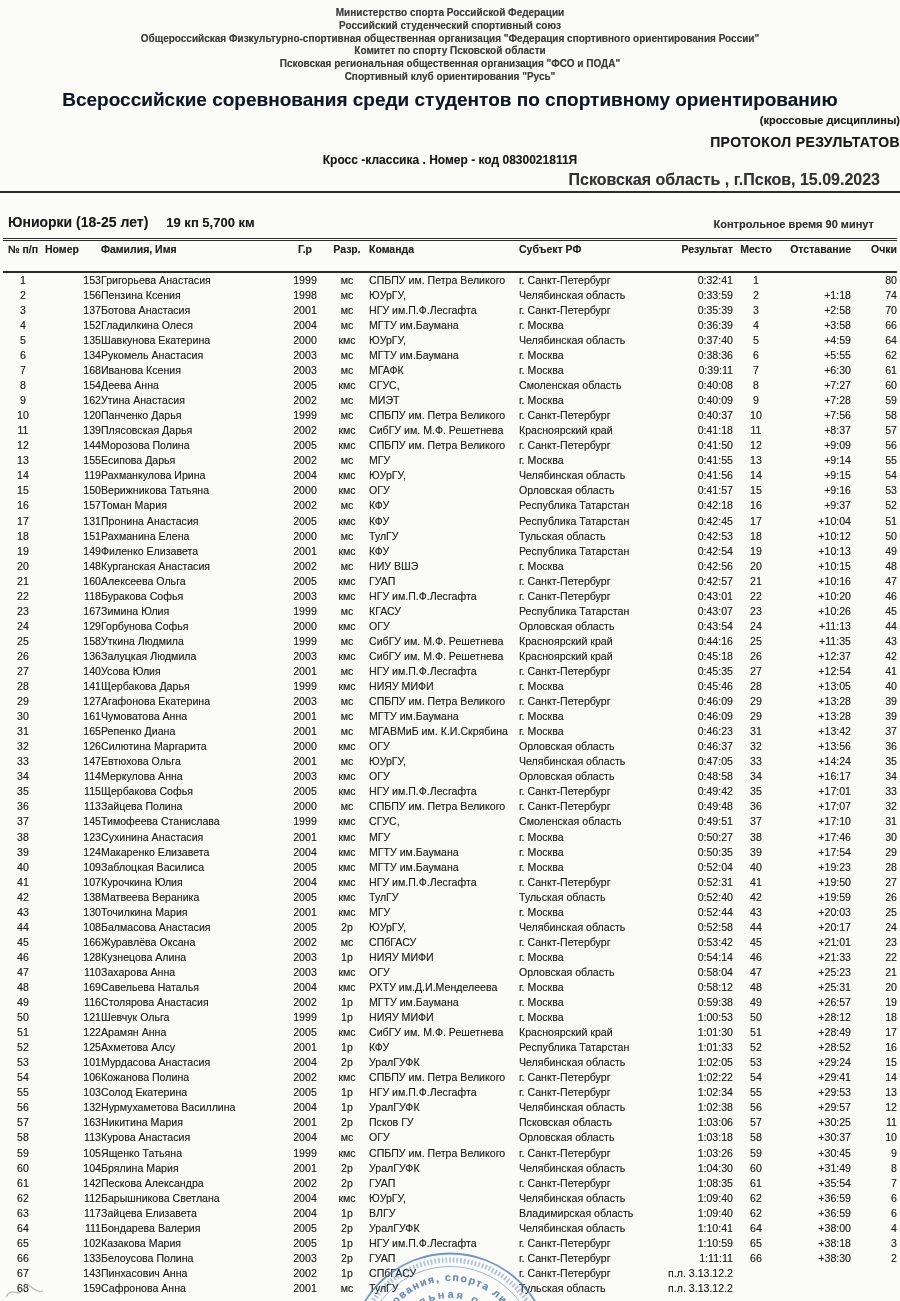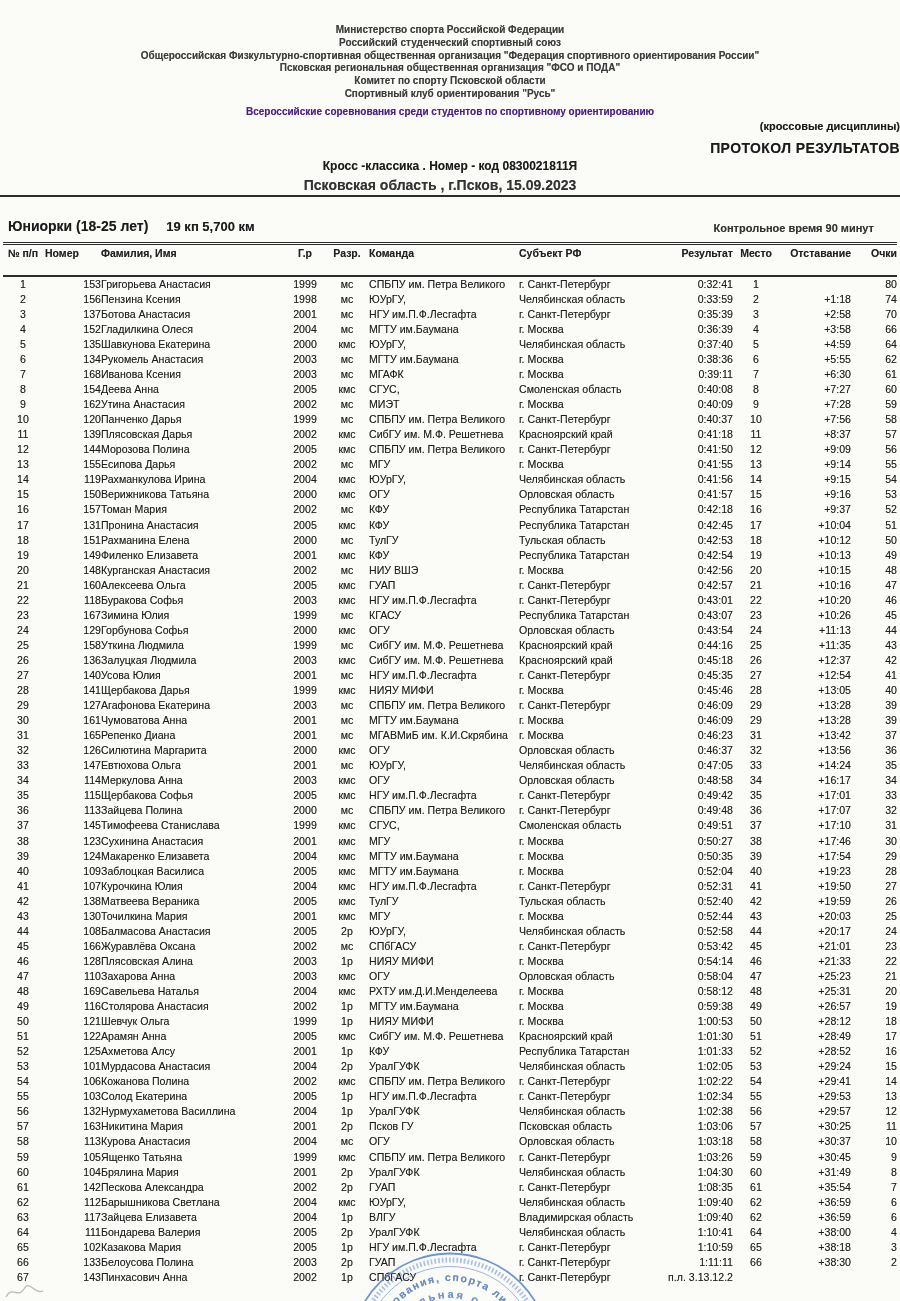--- a/index.html
+++ b/index.html
@@ -4,31 +4,31 @@
 <style>
   html,body { margin:0; padding:0; }
   body {
     width:900px; height:1301px;
     background:#fbfbf8;
     font-family:"Liberation Sans", sans-serif;
     color:#1b1b1b;
     position:relative; overflow:hidden;
     text-shadow:0 0 .4px rgba(40,40,40,.45);
   }
-  .org-lines { text-align:center; padding-top:24px; }
+  .org-lines { text-align:center; padding-top:7px; }
   .org-line { font-size:10px; line-height:12.8px; font-weight:bold; color:#3d3d3d; }
-  .title    { text-align:center; font-size:10px; font-weight:bold; margin-top:5px; color:#4c1d95; }
+  .title    { text-align:center; font-size:19px; font-weight:bold; margin-top:5px; color:#0f172a; }
   .subtitle { text-align:right; font-size:11px;  font-weight:bold; margin-top:3px; }
   .protocol { text-align:right; font-size:14px;  font-weight:bold; margin-top:8px; letter-spacing:.4px; }
   .race     { text-align:center; font-size:12px;  font-weight:bold; margin-top:3px; }
 
   .place-date-row {
     margin-top:4px; border-bottom:2px solid #2c2c2c;
-    text-align:center; padding:0 20px 2px 0;
-    font-size:14px; font-weight:bold; color:#333;
+    text-align:right; padding:0 20px 2px 0;
+    font-size:16px; font-weight:bold; color:#333;
   }
   .category-row {
     display:flex; justify-content:space-between; align-items:flex-end;
     margin-top:21px; padding:0 26px 0 8px;
   }
   .category-left { display:flex; align-items:baseline; }
   .category  { font-size:14px; font-weight:bold; }
   .course    { font-size:13px; font-weight:bold; margin-left:18px; }
   .control-time { font-size:11px; font-weight:bold; color:#333; }
 
@@ -62,22 +62,22 @@
   .stamp { position:absolute; left:325px; top:1252px; width:250px; height:49px; }
   .pencil-mark { position:absolute; left:4px; top:1283px; width:42px; height:18px; }
 </style>
 </head>
 <body>
 
 <div class="org-lines">
   <div class="org-line">Министерство спорта Российской Федерации</div>
   <div class="org-line">Российский студенческий спортивный союз</div>
   <div class="org-line">Общероссийская Физкультурно-спортивная общественная организация "Федерация спортивного ориентирования России"</div>
+  <div class="org-line">Комитет по спорту Псковской области</div>
   <div class="org-line">Псковская региональная общественная организация "ФСО и ПОДА"</div>
-  <div class="org-line">Комитет по спорту Псковской области</div>
   <div class="org-line">Спортивный клуб ориентирования "Русь"</div>
 </div>
 
 <div class="title">Всероссийские соревнования среди студентов по спортивному ориентированию</div>
 <div class="subtitle">(кроссовые дисциплины)</div>
 <div class="protocol">ПРОТОКОЛ РЕЗУЛЬТАТОВ</div>
 <div class="race">Кросс -классика . Номер - код 0830021811Я</div>
 
 <div class="place-date-row">
   <span>Псковская область , г.Псков, 15.09.2023</span>
@@ -702,21 +702,21 @@
         <td class="c5">СПбГАСУ</td>
         <td class="c6">г. Санкт-Петербург</td>
         <td class="c7">0:53:42</td>
         <td class="c8">45</td>
         <td class="c9">+21:01</td>
         <td class="c10">23</td>
       </tr>
       <tr>
         <td class="c0">46</td>
         <td class="c1">128</td>
-        <td class="c2">Плясовская Алина</td>
+        <td class="c2">Кузнецова Алина</td>
         <td class="c3">2003</td>
         <td class="c4">1р</td>
         <td class="c5">НИЯУ МИФИ</td>
         <td class="c6">г. Москва</td>
         <td class="c7">0:54:14</td>
         <td class="c8">46</td>
         <td class="c9">+21:33</td>
         <td class="c10">22</td>
       </tr>
       <tr>
@@ -980,20 +980,33 @@
         <td class="c10">2</td>
       </tr>
       <tr>
         <td class="c0">67</td>
         <td class="c1">143</td>
         <td class="c2">Пинхасович Анна</td>
         <td class="c3">2002</td>
         <td class="c4">1р</td>
         <td class="c5">СПбГАСУ</td>
         <td class="c6">г. Санкт-Петербург</td>
+        <td class="c7">п.л. 3.13.12.2</td>
+        <td class="c8"></td>
+        <td class="c9"></td>
+        <td class="c10"></td>
+      </tr>
+      <tr>
+        <td class="c0">68</td>
+        <td class="c1">159</td>
+        <td class="c2">Сафронова Анна</td>
+        <td class="c3">2001</td>
+        <td class="c4">мс</td>
+        <td class="c5">ТулГУ</td>
+        <td class="c6">Тульская область</td>
         <td class="c7">п.л. 3.13.12.2</td>
         <td class="c8"></td>
         <td class="c9"></td>
         <td class="c10"></td>
       </tr>
     </tbody>
 </table>
 
 <div class="stamp">
   <svg width="250" height="49" viewBox="0 0 250 49">

